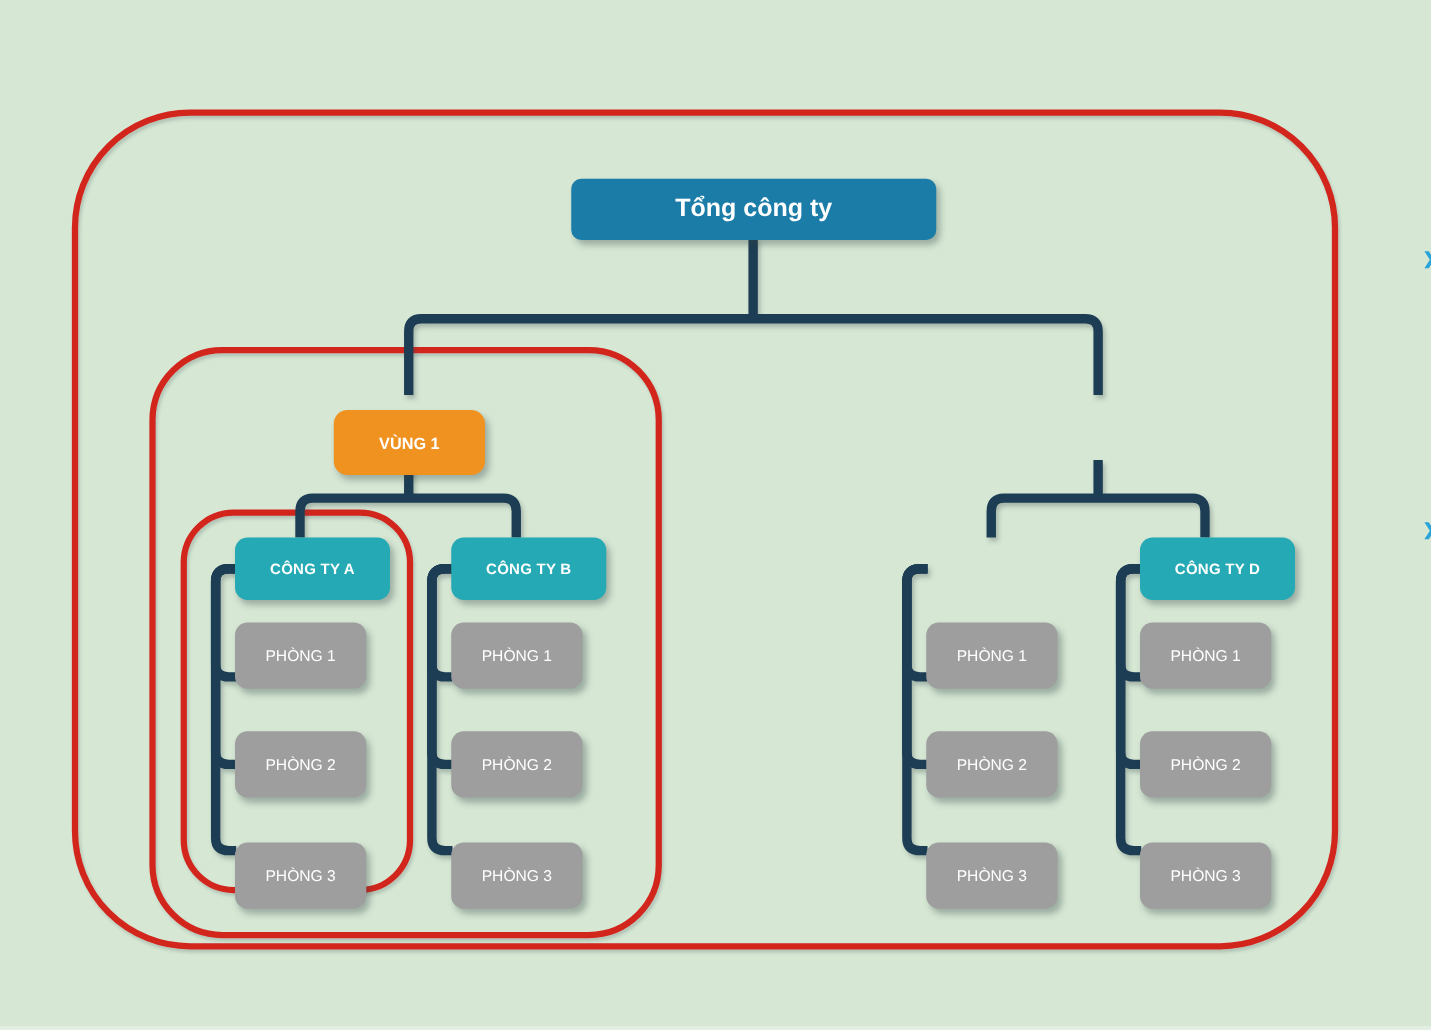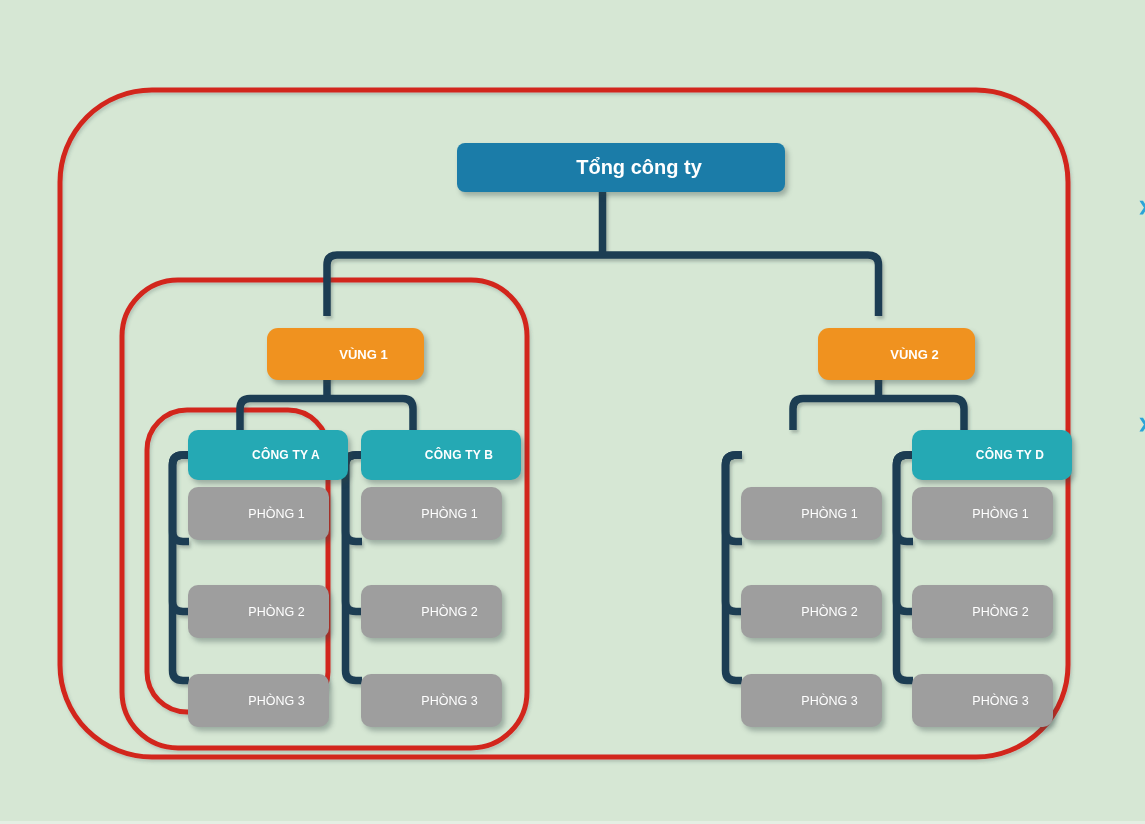--- a/index.html
+++ b/index.html
@@ -5,31 +5,30 @@
   html,body{margin:0;padding:0;background:#d6e7d4;}
   .canvas{
     position:relative;width:1145px;height:824px;overflow:hidden;
     background:#d6e7d4;font-family:"Liberation Sans",sans-serif;
   }
   svg.layer{position:absolute;left:0;top:0;width:1145px;height:824px;display:block;}
   .node{
     position:absolute;display:flex;align-items:center;justify-content:center;
     color:#ffffff;border-radius:9px;
     box-shadow:3px 4px 5px rgba(50,70,70,.35);
-    padding-left:36px;
   }
   .node-root{left:457px;top:143px;width:292px;height:49px;background:#1b7ca8;
     font-size:20px;font-weight:bold;border-radius:8px;}
   .node-region{width:121px;height:52px;background:#f0921f;font-size:13px;
     font-weight:bold;top:316px;border-radius:11px;margin-top:12px;}
   .node-company{width:124px;height:50px;background:#25a9b4;font-size:12px;
     font-weight:600;top:430px;border-radius:10px;letter-spacing:.2px;}
   .node-dept{width:105px;height:53px;background:#9e9e9e;font-size:12.5px;
     font-weight:400;border-radius:10px;}
-  .dept-r1{top:487px}.dept-r2{top:585px}.dept-r3{top:674px}
+  .dept-r1{top:498px}.dept-r2{top:585px}.dept-r3{top:674px}
   .col-a{left:188px}.col-b{left:361px}.col-c{left:741px}.col-d{left:912px}
   .chevron{
     position:absolute;left:1138px;color:#2aa4d8;font-size:13px;font-weight:bold;
     line-height:13px;user-select:none;
   }
   .bottom-strip{position:absolute;left:0;bottom:0;width:1145px;height:3px;
     background:rgba(255,255,255,.35);}
 </style>
 </head>
 <body>
@@ -82,23 +81,20 @@
     </g>
   </svg>
 
   <div class="node node-root">
     <span>Tổng công ty</span>
   </div>
 
   <div class="node node-region" style="left:267px">
     <span>VÙNG 1</span>
   </div>
-  <div class="node node-region" style="left:818px">
-    <span>VÙNG 2</span>
-  </div>
 
   <div class="node node-company col-a">
     <span>CÔNG TY A</span>
   </div>
   <div class="node node-dept col-a dept-r1">
     <span>PHÒNG 1</span>
   </div>
   <div class="node node-dept col-a dept-r2">
     <span>PHÒNG 2</span>
   </div>

